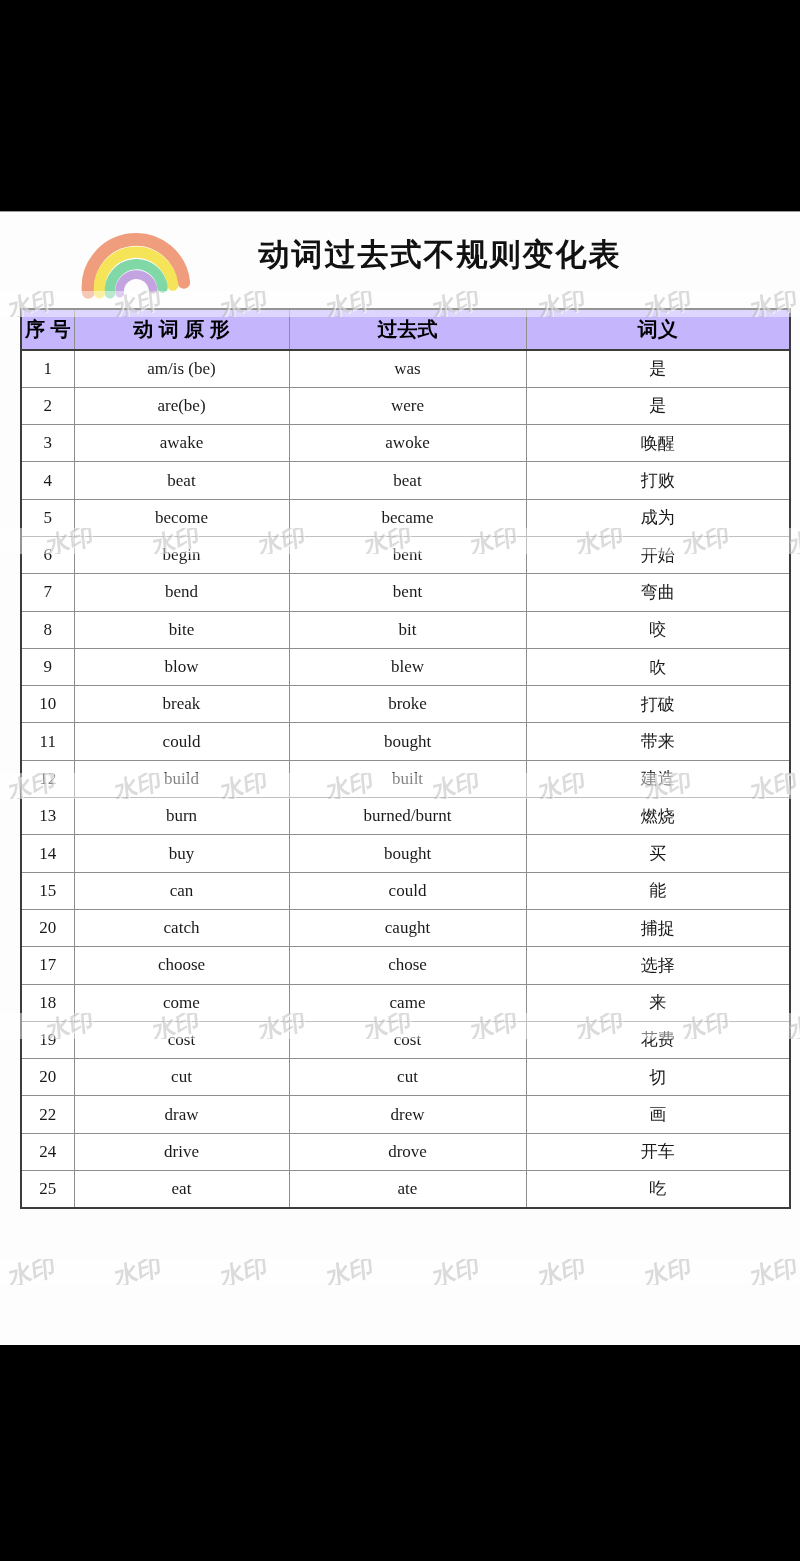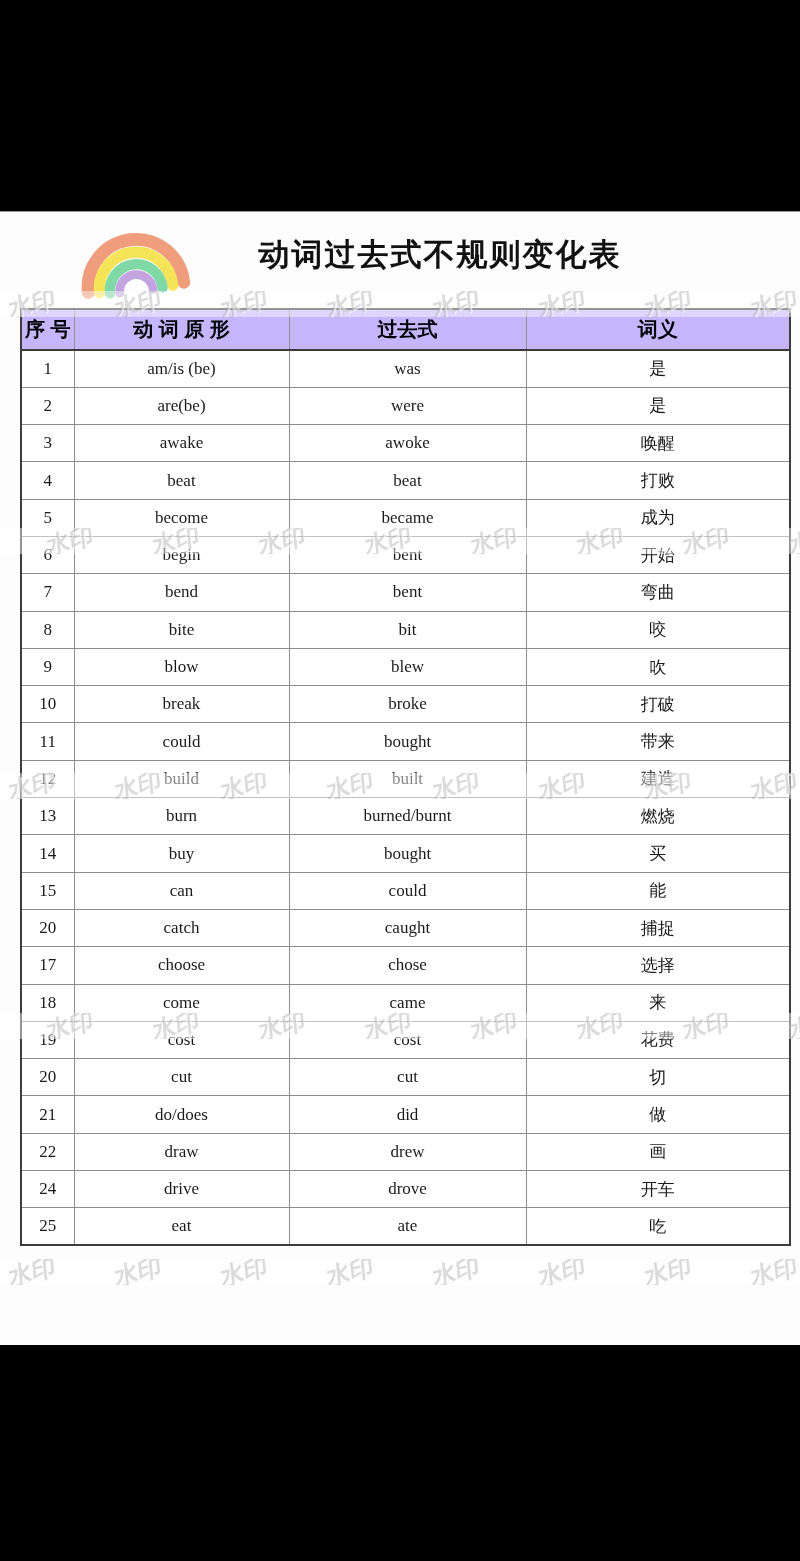--- a/index.html
+++ b/index.html
@@ -226,26 +226,20 @@
             <td class="eng">cost</td>
             <td class="cn">花费</td>
           </tr>
           <tr>
             <td class="num">20</td>
             <td class="eng">cut</td>
             <td class="eng">cut</td>
             <td class="cn">切</td>
           </tr>
           <tr>
-            <td class="num">21</td>
-            <td class="eng">do/does</td>
-            <td class="eng">did</td>
-            <td class="cn">做</td>
-          </tr>
-          <tr>
             <td class="num">22</td>
             <td class="eng">draw</td>
             <td class="eng">drew</td>
             <td class="cn">画</td>
           </tr>
           <tr>
             <td class="num">24</td>
             <td class="eng">drive</td>
             <td class="eng">drove</td>
             <td class="cn">开车</td>

